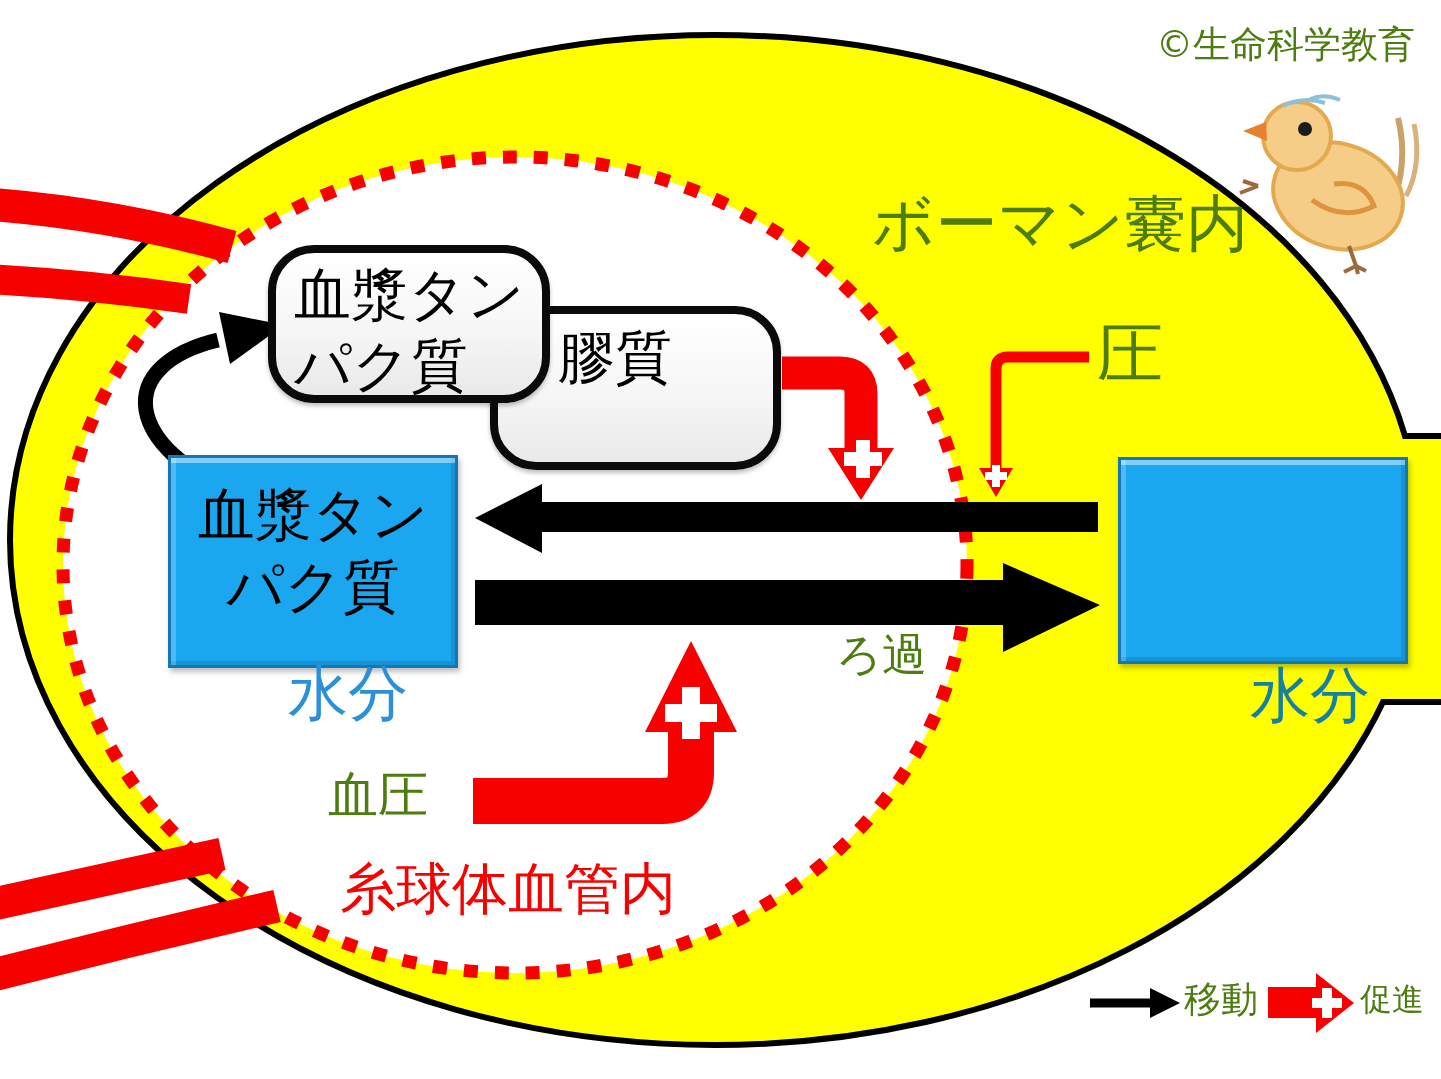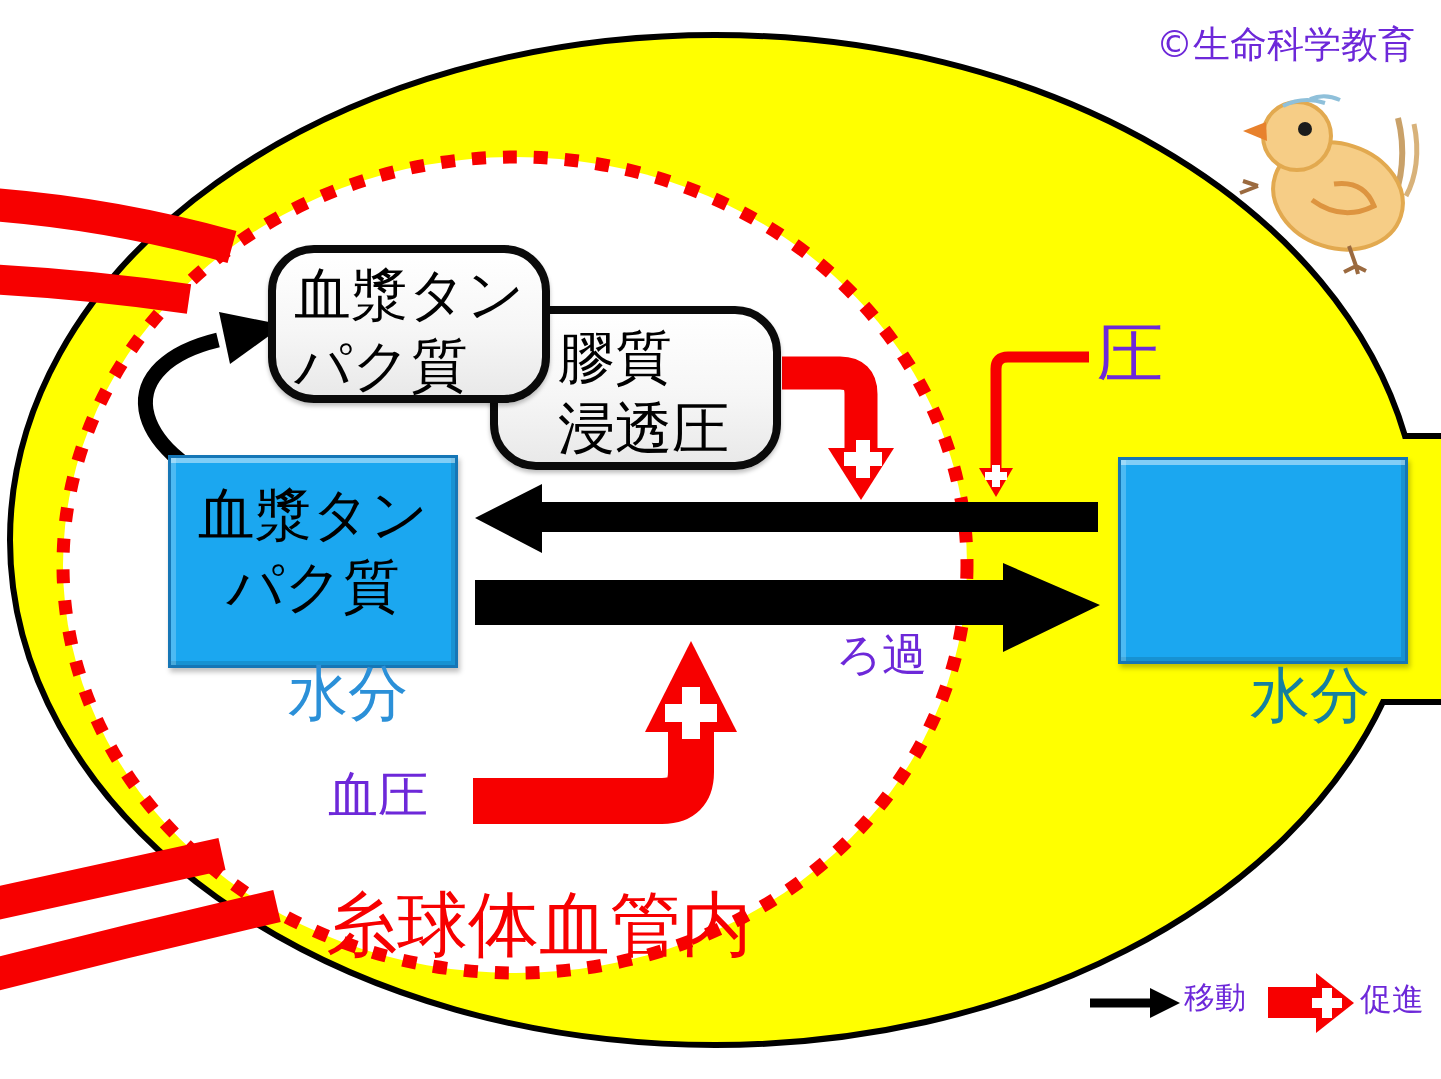--- a/index.html
+++ b/index.html
@@ -1,21 +1,21 @@
 <!DOCTYPE html>
 <html><head>
 <meta charset="utf-8">
 <style>
   html,body{margin:0;padding:0;background:#ffffff;}
   .stage{
     position:relative;width:1441px;height:1079px;overflow:hidden;background:#ffffff;
     font-family:"DejaVu Sans","Liberation Sans",sans-serif;
   }
   .stage svg.bg{position:absolute;left:0;top:0;z-index:1;}
-  .txt{position:absolute;z-index:3;color:#6d28d9;white-space:nowrap;line-height:1.1;}
+  .txt{position:absolute;z-index:3;color:#4d7c0f;white-space:nowrap;line-height:1.1;}
   .credit{right:26px;top:24px;font-size:37px;line-height:42px;text-align:right;z-index:4;}
   .bowman{left:872px;top:190px;font-size:62px;}
   .pressure{left:1097px;top:318px;font-size:66px;}
   .bubble{
     position:absolute;z-index:3;box-sizing:border-box;
     border:8px solid #0a0a0a;border-radius:46px;
     background:linear-gradient(180deg,#ffffff 0%,#f6f6f6 55%,#e9e9e9 100%);
     box-shadow:0 3px 4px rgba(0,0,0,0.25);
     font-size:57px;line-height:71px;color:#000;
   }
@@ -29,22 +29,22 @@
                inset -4px -4px 0 rgba(0,0,0,0.12),
                2px 4px 5px rgba(0,0,0,0.25);
     color:#000;text-align:center;font-size:57px;line-height:72px;
   }
   .boxL{left:168px;top:455px;width:290px;height:213px;padding-top:20px;}
   .boxR{left:1118px;top:457px;width:290px;height:207px;}
   .waterL{left:288px;top:660px;font-size:60px;color:#2b90d8;}
   .waterR{left:1250px;top:662px;font-size:60px;color:#15809f;}
   .filtration{left:836px;top:630px;font-size:45px;}
   .bp{left:328px;top:768px;font-size:50px;}
-  .glom{left:326px;top:858px;font-size:71px;color:#f70000;margin-top:28px;}
-  .legmove{left:1184px;top:980px;font-size:31px;}
+  .glom{left:340px;top:858px;font-size:56px;color:#f70000;}
+  .legmove{left:1184px;top:980px;font-size:37px;font-family:Liberation Serif, serif;}
   .legpromote{left:1360px;top:982px;font-size:32px;}
 </style>
 </head>
 <body>
 
 <div class="stage">
 
   <svg class="bg" width="1441" height="1079" viewBox="0 0 1441 1079">
 
     <path d="M 715,35 A 705,505 0 0 1 1405,436 L 1465,436 L 1465,702 L 1383,702
@@ -121,26 +121,26 @@
       <path d="M 1312,200 q 30,22 62,6 q -10,-26 -40,-22" fill="none" stroke="#dd9440" stroke-width="5"></path>
       <path d="M 1349,246 L 1356,266 M 1356,266 L 1344,272 M 1356,266 L 1366,271 M 1356,266 L 1358,274" fill="none" stroke="#9b6a3f" stroke-width="4"></path>
       <path d="M 1258,186 L 1240,193 M 1258,186 L 1243,181" fill="none" stroke="#9b6a3f" stroke-width="4"></path>
     </g>
   </svg>
 
   <div class="txt credit">
     <div>©生命科学教育</div>
   </div>
 
+  <div class="txt bowman">ボーマン嚢内</div>
   <div class="txt pressure">圧</div>
   <div class="txt glom">糸球体血管内</div>
 
   <div class="bubble bubble2">
     <div>膠質</div>
-    <div>浸透圧</div>
   </div>
   <div class="bubble bubble1">
     <div>血漿タン</div>
     <div>パク質</div>
   </div>
 
   <div class="bluebox boxL">
     <div>血漿タン</div>
     <div>パク質</div>
   </div>

